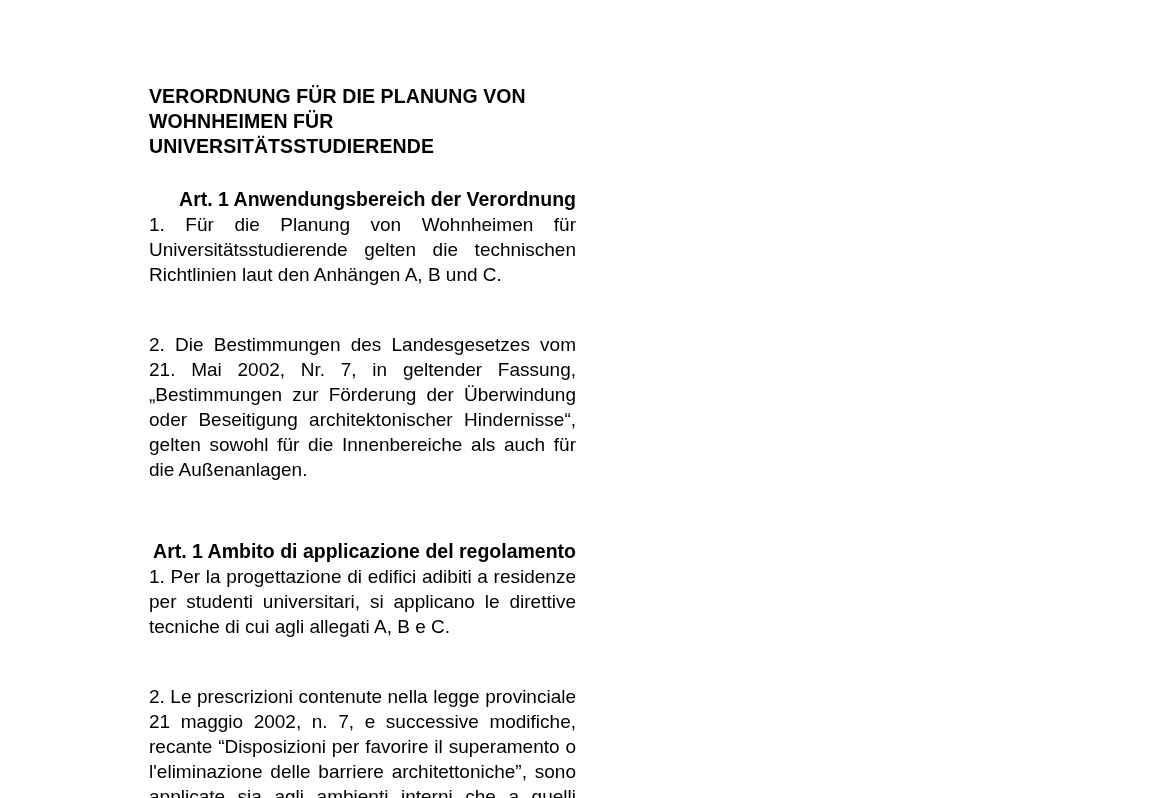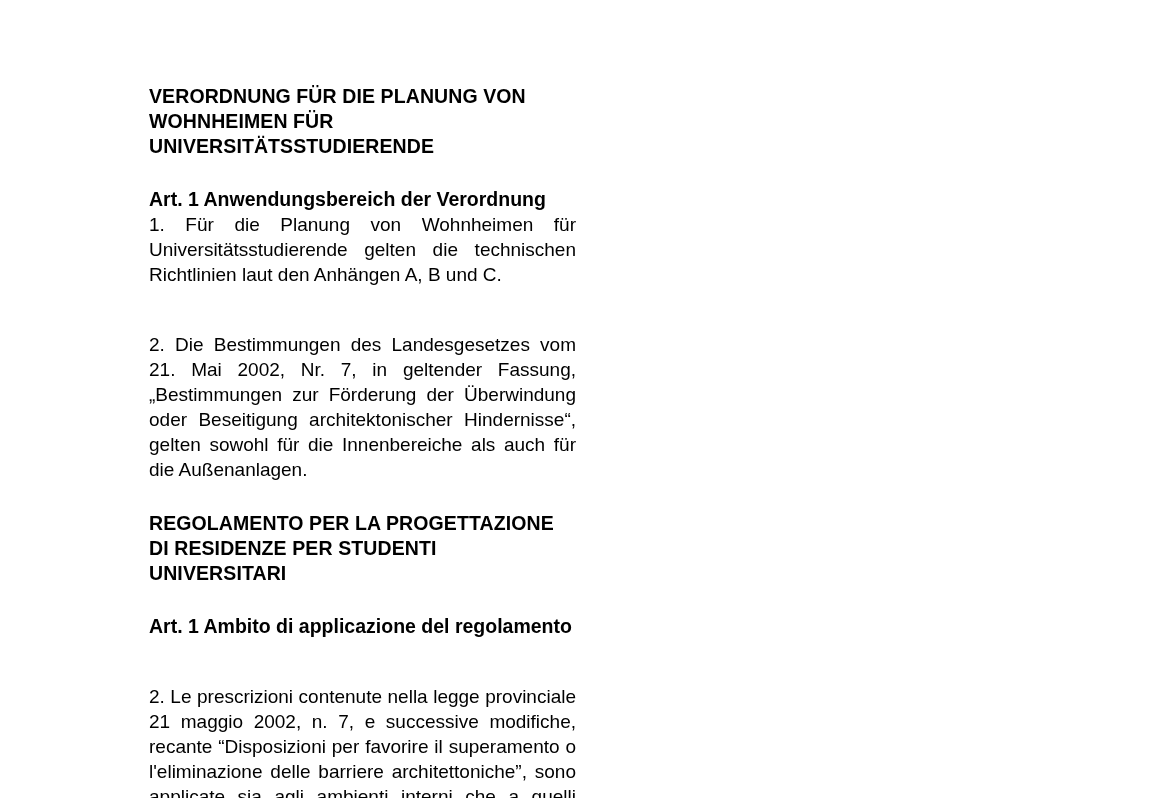--- a/index.html
+++ b/index.html
@@ -45,21 +45,21 @@
     letter-spacing: 0.1px;
     text-align: left;
     margin: 0;
     text-transform: none;
   }
 
   .article-heading {
     font-size: 19.5px;
     font-weight: bold;
     line-height: 25px;
-    text-align: left;
+    text-align: right;
     margin: 0;
     padding-top: 28px;
   }
 
   .para {
     font-size: 19px;
     font-weight: normal;
     line-height: 25px;
     text-align: justify;
     text-justify: inter-word;
@@ -80,19 +80,19 @@
   <div class="columns">
 
     <div class="column">
       <h1 class="doc-title">VERORDNUNG FÜR DIE PLANUNG VON WOHNHEIMEN FÜR UNIVERSITÄTSSTUDIERENDE</h1>
       <h2 class="article-heading">Art. 1 Anwendungsbereich der Verordnung</h2>
       <p class="para">1. Für die Planung von Wohnheimen für Universitätsstudierende gelten die technischen Richtlinien laut den Anhängen A, B und C.</p>
       <p class="para">2. Die Bestimmungen des Landesgesetzes vom 21. Mai 2002, Nr. 7, in geltender Fassung, „Bestimmungen zur Förderung der Überwindung oder Beseitigung architektonischer Hindernisse“, gelten sowohl für die Innenbereiche als auch für die Außenanlagen.</p>
     </div>
 
     <div class="column">
-      <h1 class="doc-title">REGOLAMENTO PER LA PROGETTAZIONE DI RESIDENZE PER STUDENTI UNIVERSITARI</h1>
       <h2 class="article-heading">Art. 1 Ambito di applicazione del regolamento</h2>
+      <p class="para">1. Per la progettazione di edifici adibiti a residenze per studenti universitari, si applicano le direttive tecniche di cui agli allegati A, B e C.</p>
       <p class="para">2. Le prescrizioni contenute nella legge provinciale 21 maggio 2002, n. 7, e successive modifiche, recante “Disposizioni per favorire il superamento o l'eliminazione delle barriere architettoniche”, sono applicate sia agli ambienti interni che a quelli esterni.</p>
     </div>
 
   </div>
 </div>
 
 </body></html>

